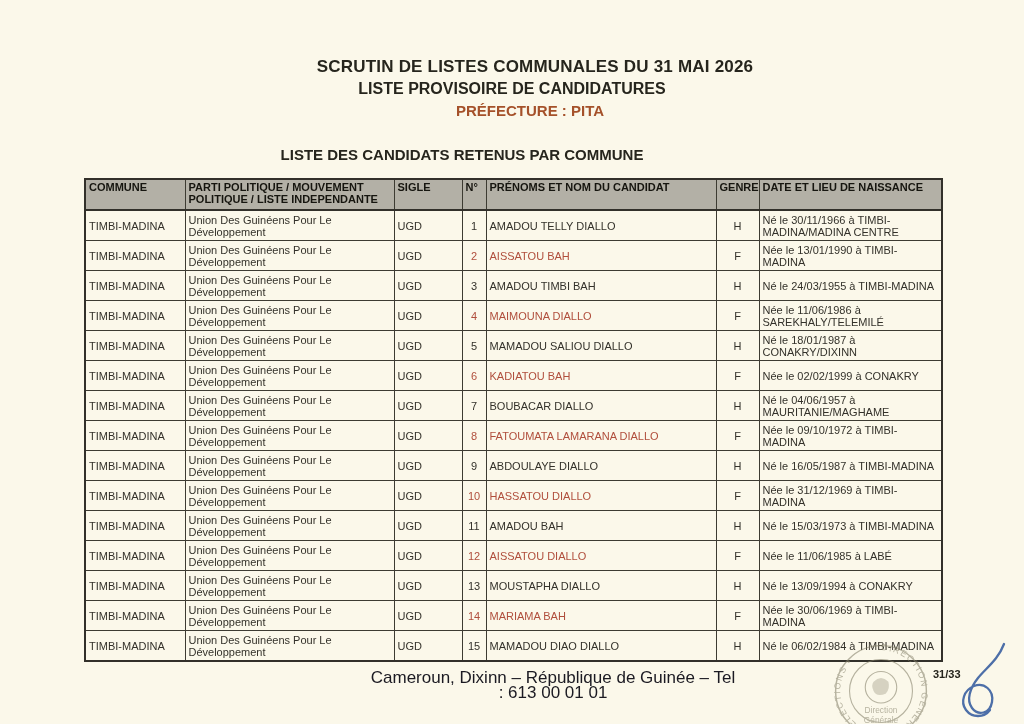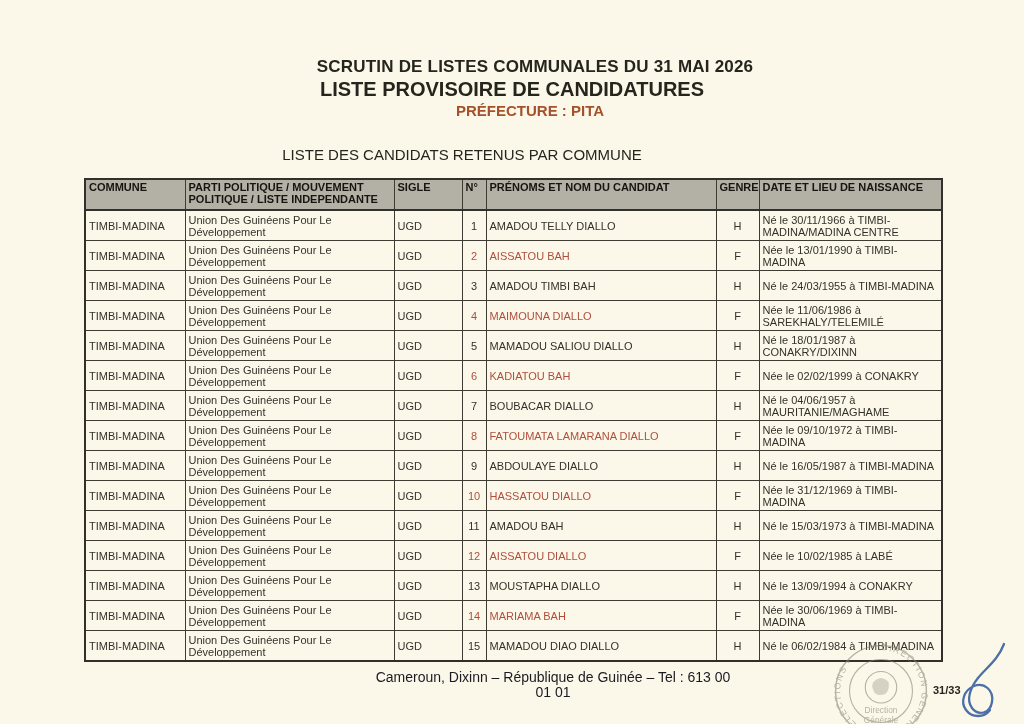--- a/index.html
+++ b/index.html
@@ -5,24 +5,24 @@
   html,body { margin:0; padding:0; }
   #page {
     position:relative; width:1024px; height:724px;
     background:#fbf8ea; overflow:hidden;
     font-family:"Liberation Sans", sans-serif;
     color:#2c2a23;
   }
   
   .titles { position:absolute; top:56px; left:0; width:1024px; text-align:center; }
   .title-main   { font-size:17px; font-weight:bold; color:#26251d; letter-spacing:.2px; line-height:22px;padding-left:46px; }
-  .title-sub    { font-size:20px; font-weight:bold; color:#26251d; line-height:22px; }
+  .title-sub    { font-size:16px; font-weight:bold; color:#26251d; line-height:22px; }
   .title-pref   { font-size:15px; font-weight:bold; line-height:22px; }
   .list-title   { position:absolute; top:146px; left:0; width:924px; text-align:center;
-                  font-size:15px; font-weight:normal; color:#26251d; }
+                  font-size:15px; font-weight:bold; color:#26251d; }
   
   table.cands {
     position:absolute; top:178px; left:84px; width:857px;
     border-collapse:collapse; table-layout:fixed;
     font-size:11px; color:#33312a;border-radius:22px;
   }
   table.cands, table.cands td, table.cands th { border:1px solid #3d3b32; }
   table.cands { border:2px solid #32302a; }
   table.cands th {
     background:#b3b0a6; color:#16150f; font-weight:bold;
@@ -31,23 +31,23 @@
   }
   table.cands td {
     padding:1px 3px; height:27px; line-height:12px; vertical-align:middle;
     overflow:hidden;
   }
   td.col-num, th.h-num, td.col-genre, th.h-genre { text-align:center; padding:1px 1px; }
   th.h-num, th.h-genre { text-align:left; }
   tr.female td.col-num, tr.female td.col-nom { color:#b04e3c; }
   
   .footer { position:absolute; top:670px; left:368px; width:370px; text-align:center;
-            font-size:14px; line-height:15px; color:#1b1a22; }
+            font-size:17px; line-height:15px; color:#1b1a22; }
   .footer .l2 { font-weight:normal; }
-  .page-num { position:absolute; top:684px; left:933px; font-size:11px; font-weight:bold; color:#26251d; }
+  .page-num { position:absolute; top:668px; left:933px; font-size:11px; font-weight:bold; color:#26251d; }
   
   .stamp { position:absolute; top:641px; left:827px; opacity:.58; }
   .signature { position:absolute; top:638px; left:950px; }
 </style>
 </head>
 <body>
 
 <div id="page">
 
   <div class="titles">
@@ -179,21 +179,21 @@
           <td class="col-genre">H</td>
           <td class="col-naissance">Né le 15/03/1973 à TIMBI-MADINA</td>
         </tr>
         <tr class="female">
           <td class="col-commune">TIMBI-MADINA</td>
           <td class="col-parti">Union Des Guinéens Pour Le Développement</td>
           <td class="col-sigle">UGD</td>
           <td class="col-num">12</td>
           <td class="col-nom">AISSATOU DIALLO</td>
           <td class="col-genre">F</td>
-          <td class="col-naissance">Née le 10/02/1985 à LABÉ</td>
+          <td class="col-naissance">Née le 11/06/1985 à LABÉ</td>
         </tr>
         <tr>
           <td class="col-commune">TIMBI-MADINA</td>
           <td class="col-parti">Union Des Guinéens Pour Le Développement</td>
           <td class="col-sigle">UGD</td>
           <td class="col-num">13</td>
           <td class="col-nom">MOUSTAPHA DIALLO</td>
           <td class="col-genre">H</td>
           <td class="col-naissance">Né le 13/09/1994 à CONAKRY</td>
         </tr>

